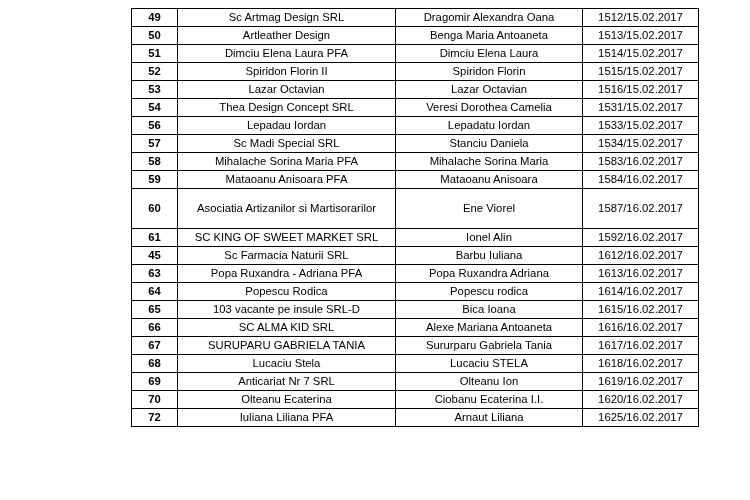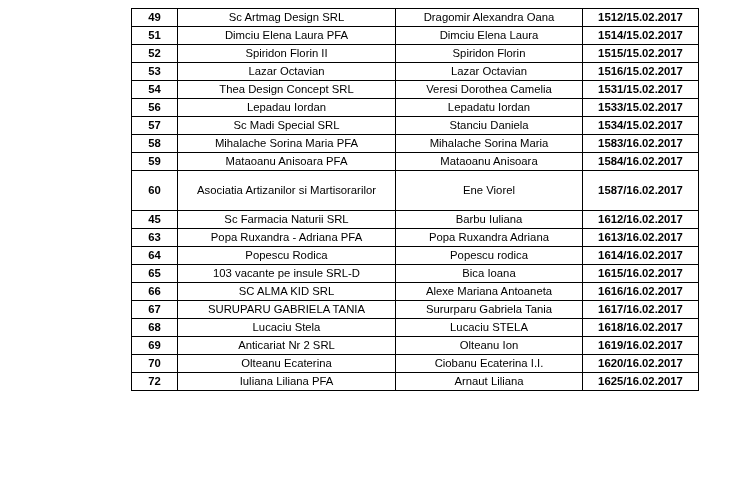--- a/index.html
+++ b/index.html
@@ -48,41 +48,46 @@
     font-weight: bold;
   }
   td.c-name {
     width: 218px;
   }
   td.c-person {
     width: 187px;
   }
   td.c-doc {
     width: 116px;
-    font-weight: bold;
   }
   .two-line {
     line-height: 1.18;
   }
 </style>
 </head>
 <body>
 
 <div class="page">
   <div class="table-wrap">
     <table class="reg">
       <tbody>
 
         <tr>
           <td class="c-num">49</td>
           <td class="c-name">Sc Artmag Design SRL</td>
           <td class="c-person">Dragomir Alexandra Oana</td>
           <td class="c-doc">1512/15.02.2017</td>
         </tr>
 
+        <tr>
+          <td class="c-num">50</td>
+          <td class="c-name">Artleather Design</td>
+          <td class="c-person">Benga Maria Antoaneta</td>
+          <td class="c-doc">1513/15.02.2017</td>
+        </tr>
 
         <tr>
           <td class="c-num">51</td>
           <td class="c-name">Dimciu Elena Laura PFA</td>
           <td class="c-person">Dimciu Elena Laura</td>
           <td class="c-doc">1514/15.02.2017</td>
         </tr>
 
         <tr>
           <td class="c-num">52</td>
@@ -134,20 +139,26 @@
           <td class="c-doc">1584/16.02.2017</td>
         </tr>
 
         <tr style="height:40px;">
           <td class="c-num">60</td>
           <td class="c-name two-line">Asociatia Artizanilor si Martisorarilor</td>
           <td class="c-person">Ene Viorel</td>
           <td class="c-doc">1587/16.02.2017</td>
         </tr>
 
+        <tr>
+          <td class="c-num">61</td>
+          <td class="c-name">SC KING OF SWEET MARKET SRL</td>
+          <td class="c-person">Ionel Alin</td>
+          <td class="c-doc">1592/16.02.2017</td>
+        </tr>
 
         <tr>
           <td class="c-num">45</td>
           <td class="c-name">Sc Farmacia Naturii SRL</td>
           <td class="c-person">Barbu Iuliana</td>
           <td class="c-doc">1612/16.02.2017</td>
         </tr>
 
         <tr>
           <td class="c-num">63</td>
@@ -186,21 +197,21 @@
 
         <tr>
           <td class="c-num">68</td>
           <td class="c-name">Lucaciu Stela</td>
           <td class="c-person">Lucaciu STELA</td>
           <td class="c-doc">1618/16.02.2017</td>
         </tr>
 
         <tr>
           <td class="c-num">69</td>
-          <td class="c-name">Anticariat Nr 2  SRL</td>
+          <td class="c-name">Anticariat Nr 7  SRL</td>
           <td class="c-person">Olteanu Ion</td>
           <td class="c-doc">1619/16.02.2017</td>
         </tr>
 
         <tr>
           <td class="c-num">70</td>
           <td class="c-name">Olteanu Ecaterina</td>
           <td class="c-person">Ciobanu Ecaterina I.I.</td>
           <td class="c-doc">1620/16.02.2017</td>
         </tr>

